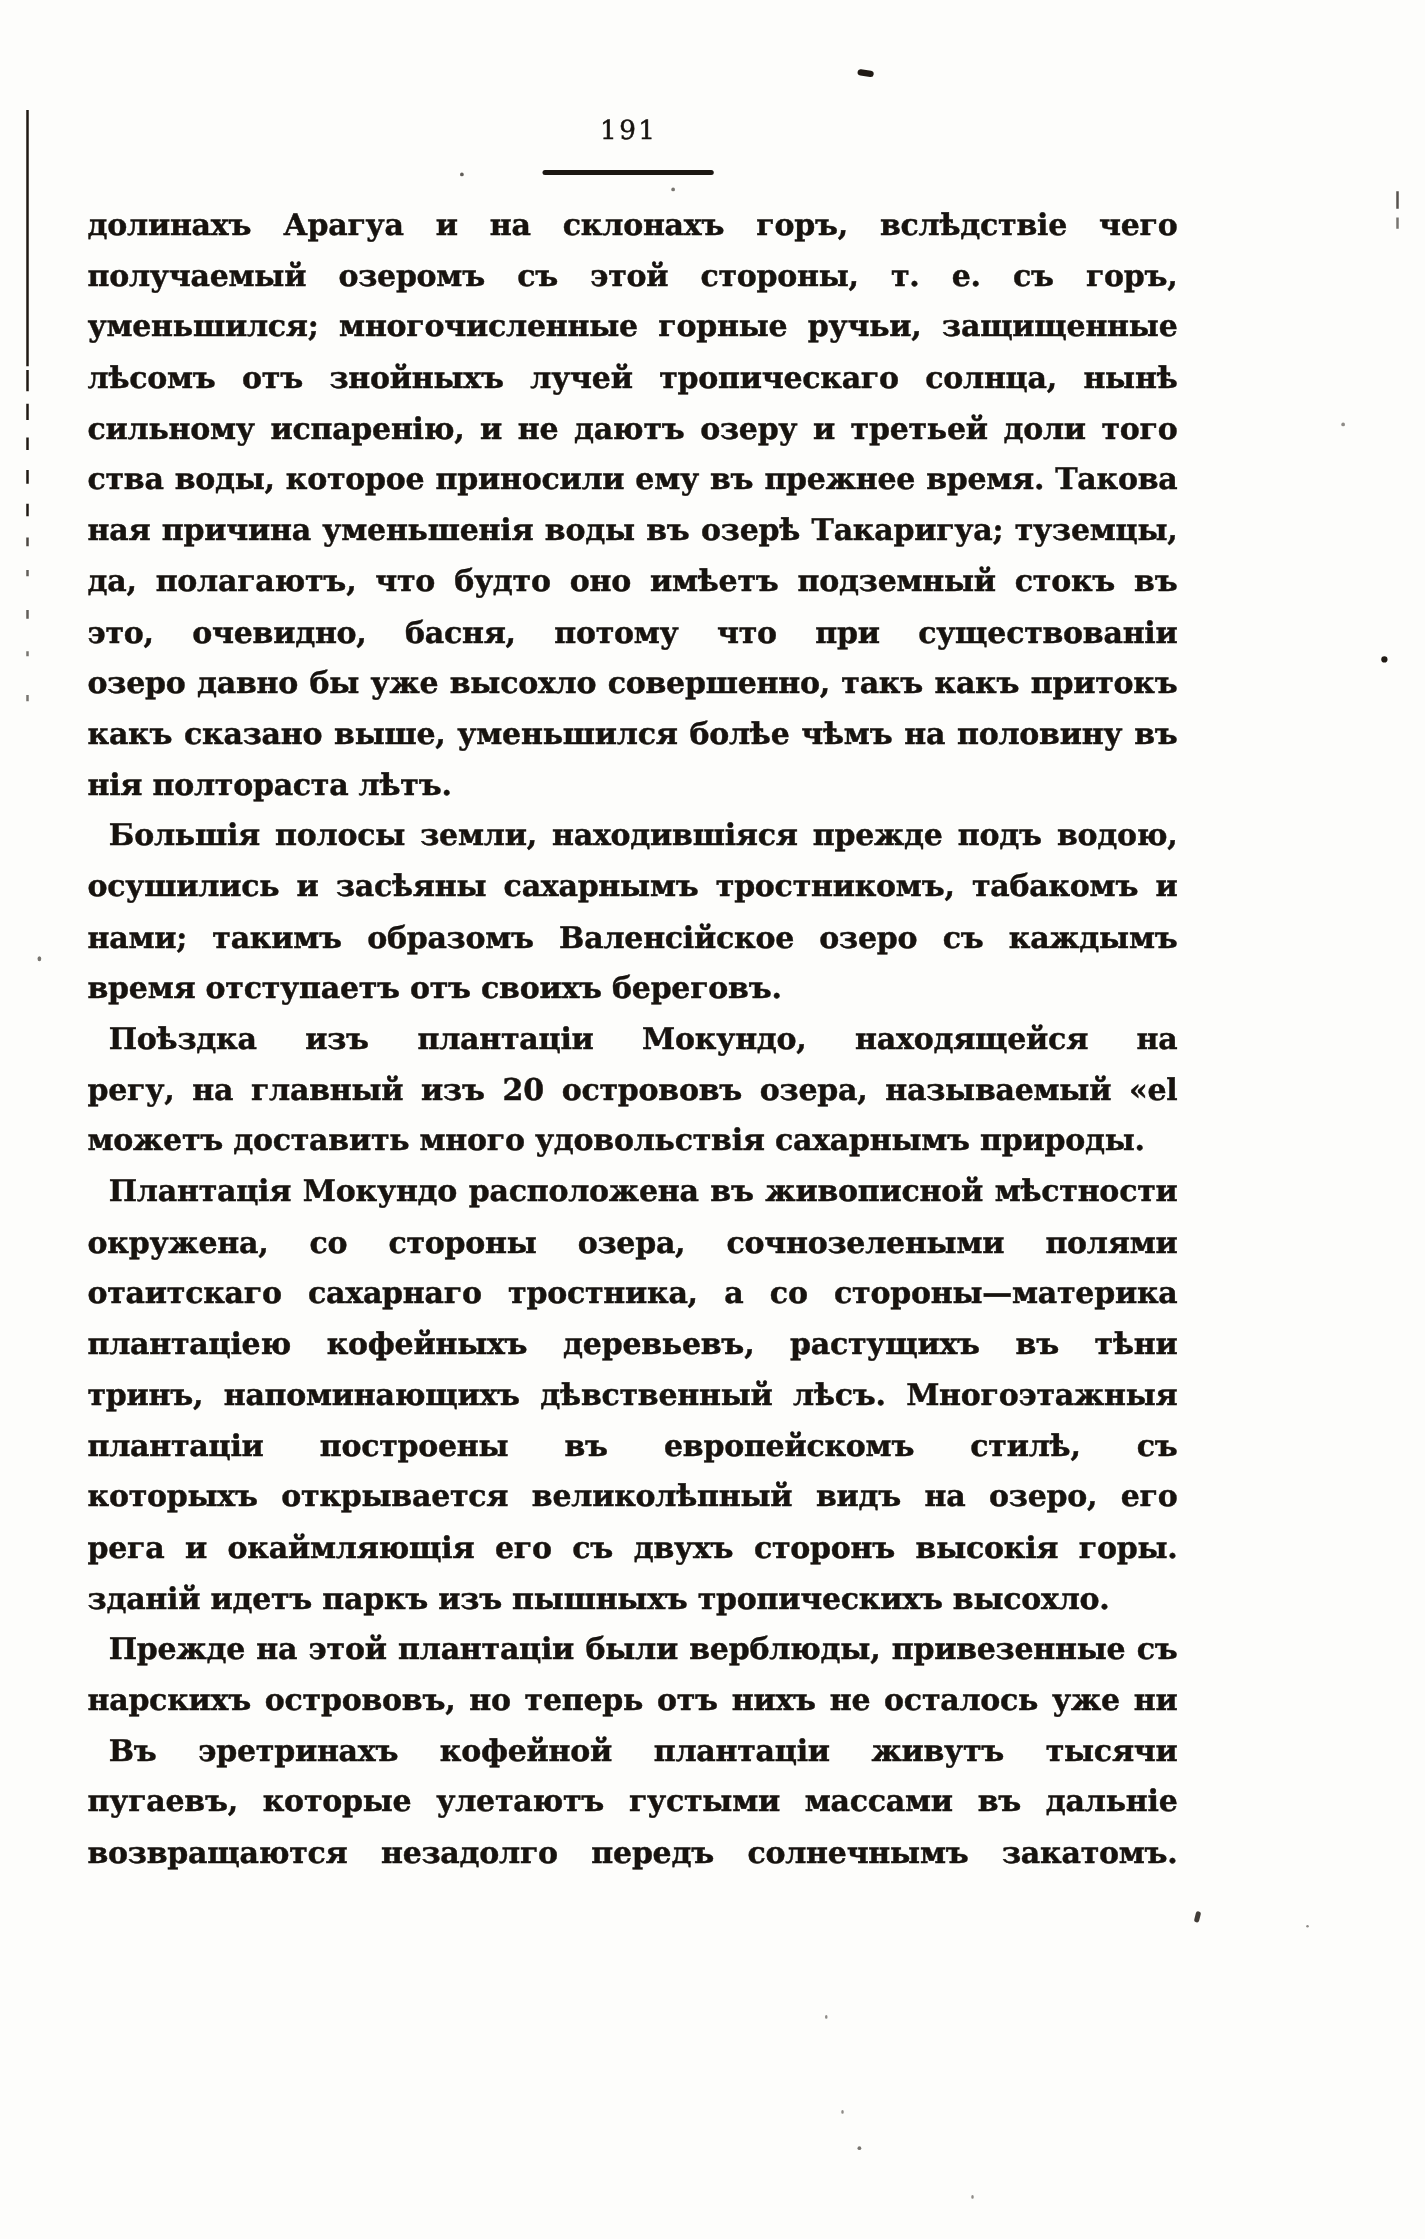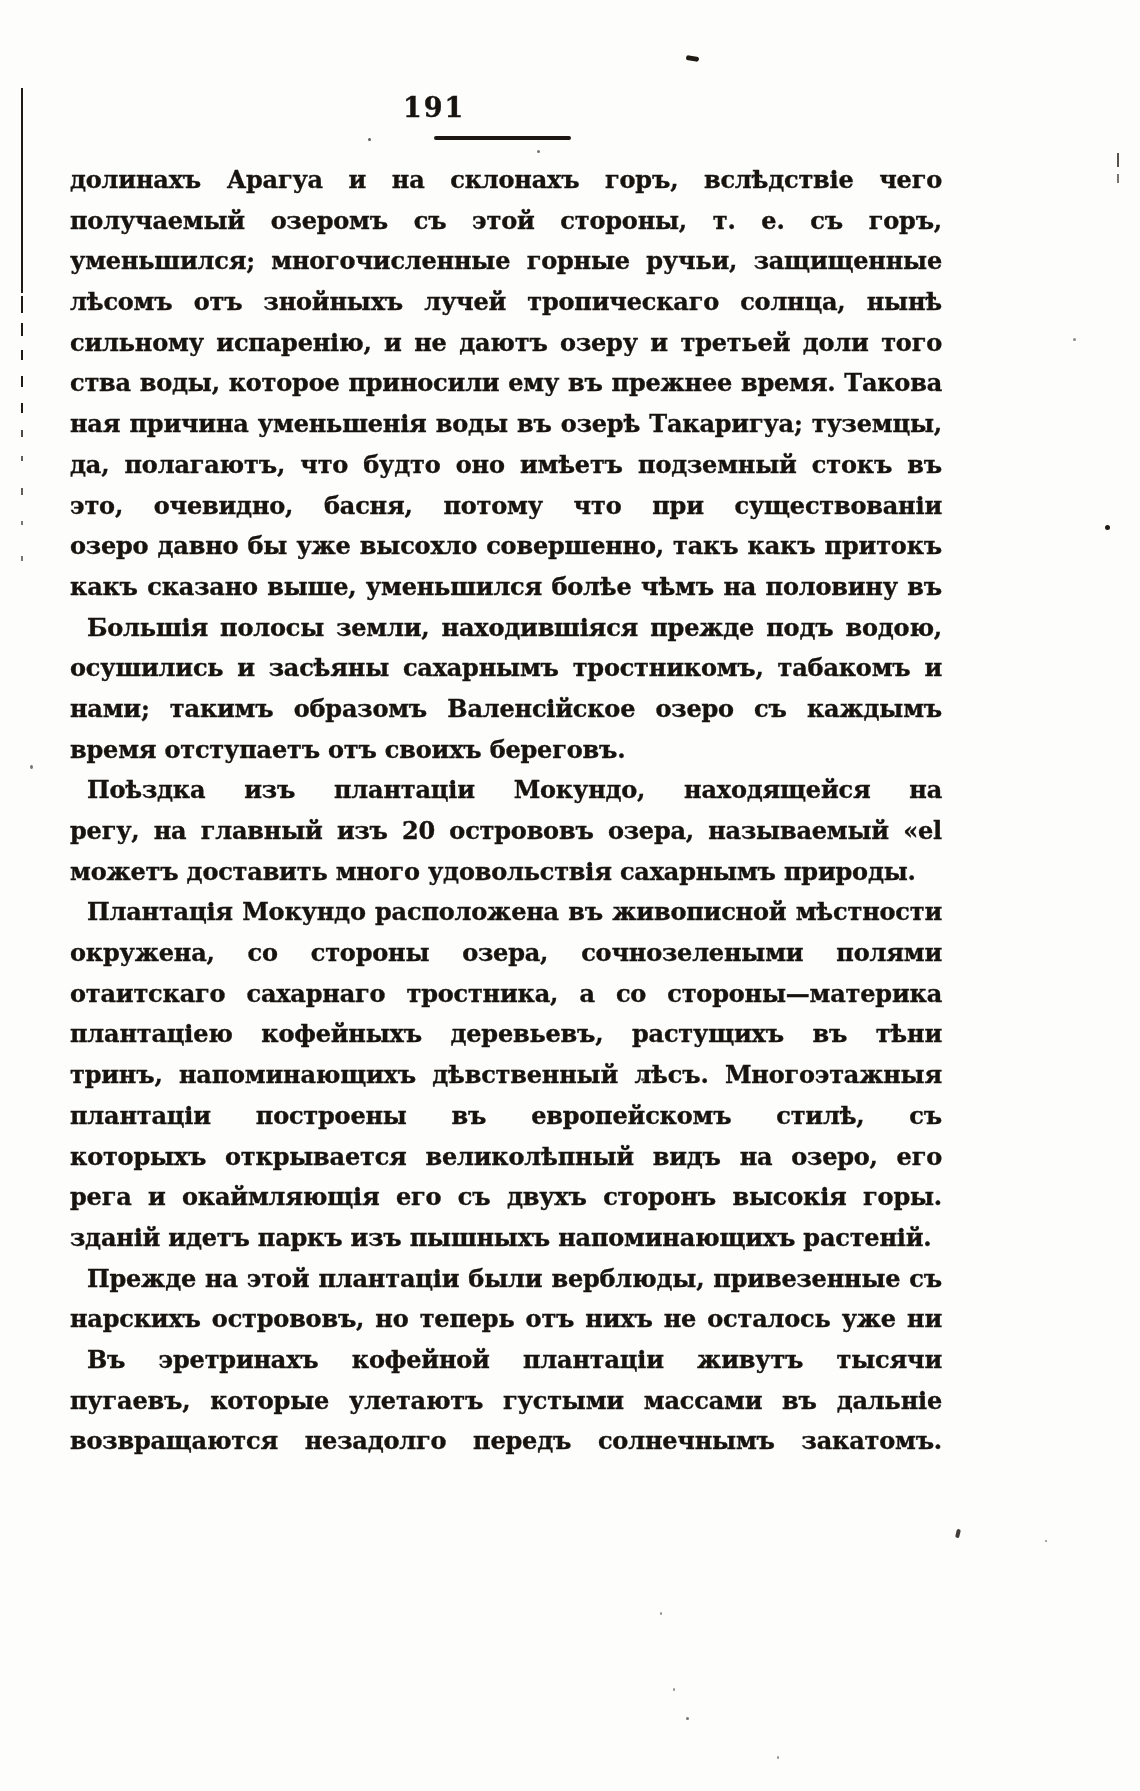--- a/index.html
+++ b/index.html
@@ -11,22 +11,23 @@
   .page {
     position: relative;
     width: 1140px; height: 1791px;
     background: #fdfdfb;
     overflow: hidden;
     color: #17130f;
   }
   .pagenum {
     position: absolute;
     left: 403px; top: 92px; width: 200px;
-    font-size: 27px;
-    font-weight: bold;
+    text-align: center;
+    font-size: 21px;
+    font-weight: normal;
     letter-spacing: 2px;
     -webkit-text-stroke: 0.4px #17130f;
   }
   .pagenum-rule {
     position: absolute;
     left: 434px; top: 136px;
     width: 137px; height: 4px;
     background: #1c1712;
     border-radius: 2px;
   }
@@ -68,20 +69,21 @@
       <div class="line">получаемый озеромъ съ этой стороны, т. е. съ горъ, значительно</div>
       <div class="line">уменьшился; многочисленные горные ручьи, защищенные нѣкогда</div>
       <div class="line">лѣсомъ отъ знойныхъ лучей тропическаго солнца, нынѣ подвержены</div>
       <div class="line">сильному испаренію, и не даютъ озеру и третьей доли того количе-</div>
       <div class="line">ства воды, которое приносили ему въ прежнее время. Такова глав-</div>
       <div class="line">ная причина уменьшенія воды въ озерѣ Такаригуа; туземцы, прав-</div>
       <div class="line">да, полагаютъ, что будто оно имѣетъ подземный стокъ въ море, но</div>
       <div class="line">это, очевидно, басня, потому что при существованіи подобнаго стока</div>
       <div class="line">озеро давно бы уже высохло совершенно, такъ какъ притокъ съ горъ,</div>
       <div class="line">какъ сказано выше, уменьшился болѣе чѣмъ на половину въ послѣд-</div>
+      <div class="line endline">нія полтораста лѣтъ.</div>
     </div>
 
     <div>
       <div class="line indent">Большія полосы земли, находившіяся прежде подъ водою, теперь</div>
       <div class="line">осушились и засѣяны сахарнымъ тростникомъ, табакомъ и бана-</div>
       <div class="line">нами; такимъ образомъ Валенсійское озеро съ каждымъ годомъ все</div>
       <div class="line endline">время отступаетъ отъ своихъ береговъ.</div>
     </div>
 
     <div>
@@ -92,21 +94,21 @@
 
     <div>
       <div class="line indent">Плантація Мокундо расположена въ живописной мѣстности и</div>
       <div class="line">окружена, со стороны озера, сочнозелеными полями креольскаго и</div>
       <div class="line">отаитскаго сахарнаго тростника, а со стороны—материка обширною</div>
       <div class="line">плантаціею кофейныхъ деревьевъ, растущихъ въ тѣни высокихъ эри-</div>
       <div class="line">тринъ, напоминающихъ дѣвственный лѣсъ. Многоэтажныя зданія</div>
       <div class="line">плантаціи построены въ европейскомъ стилѣ, съ бельведерами, съ</div>
       <div class="line">которыхъ открывается великолѣпный видъ на озеро, его веселые бе-</div>
       <div class="line">рега и окаймляющія его съ двухъ сторонъ высокія горы. Вокругъ</div>
-      <div class="line endline">зданій идетъ паркъ изъ пышныхъ напоминающихъ растеній.</div>
+      <div class="line endline">зданій идетъ паркъ изъ пышныхъ тропическихъ высохло.</div>
     </div>
 
     <div>
       <div class="line indent">Прежде на этой плантаціи были верблюды, привезенные съ Ка-</div>
       <div class="line">нарскихъ острововъ, но теперь отъ нихъ не осталось уже ни одного</div>
     </div>
 
     <div>
       <div class="line indent">Въ эретринахъ кофейной плантаціи живутъ тысячи зеленыхъ по-</div>
       <div class="line">пугаевъ, которые улетаютъ густыми массами въ дальніе лѣса, откуда</div>

